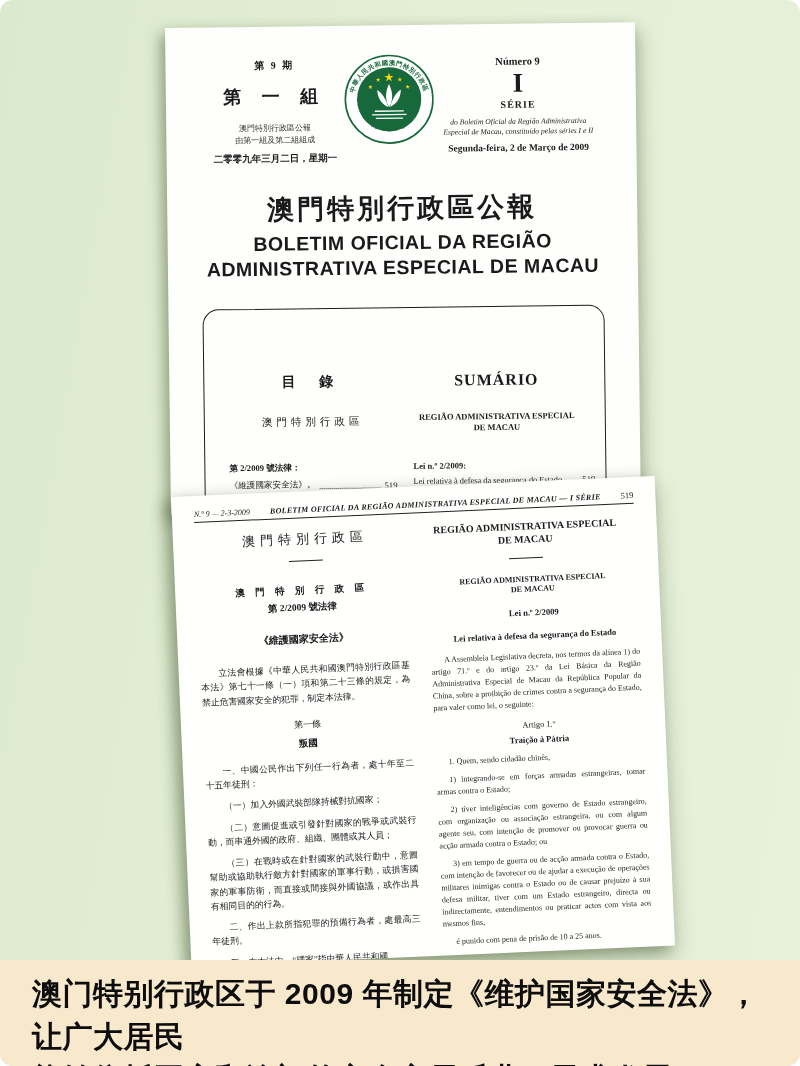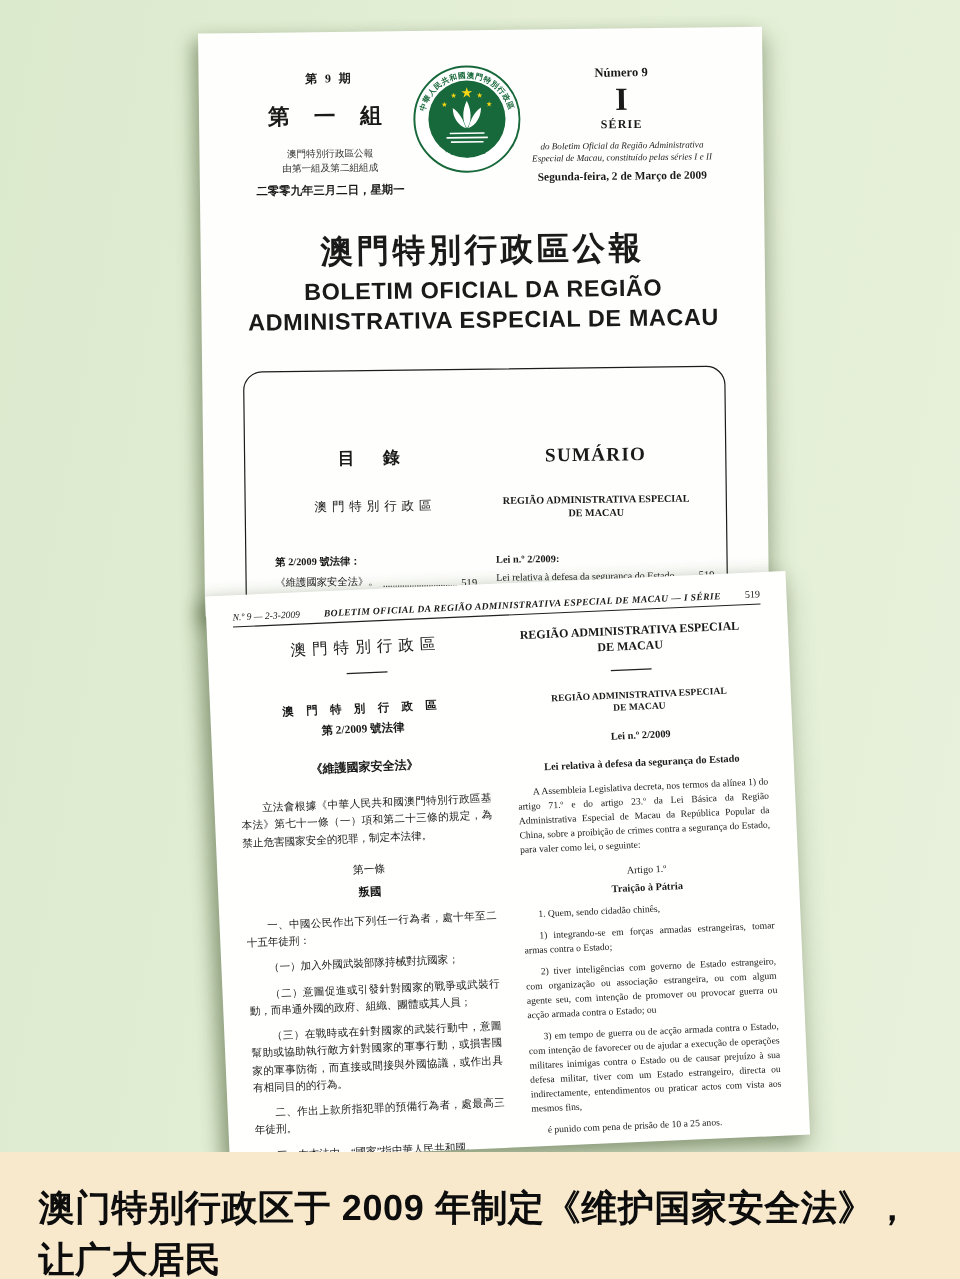--- a/index.html
+++ b/index.html
@@ -1,18 +1,18 @@
 <!DOCTYPE html>
 <html><head>
 <meta charset="utf-8">
 <style>
   html,body{margin:0;padding:0;}
   body{width:800px;height:1066px;font-family:"Liberation Serif","DejaVu Serif",serif;color:#1a1a1a;}
   .stage{position:relative;width:800px;height:1066px;overflow:hidden;
-         background:linear-gradient(100deg,#dbe9cd 0%,#e4efd6 45%,#e7f1db 100%);}
+         background:linear-gradient(100deg,#dbe9cd 0%,#e4efd6 45%,#e7f1db 100%);border-radius:13px;}
 
   
   .page1{position:absolute;left:165px;top:28px;width:470px;height:486px;background:#fefefc;
          transform:rotate(-0.7deg);transform-origin:top left;z-index:1;overflow:hidden;
          box-shadow:-5px 6px 14px rgba(70,90,50,.45),5px 9px 18px rgba(70,90,50,.30);}
   .masthead{display:flex;justify-content:space-between;align-items:flex-start;padding:26px 34px 0 40px;}
   .mh-left{width:146px;text-align:center;padding-top:6px;}
   .mh-issue{font-size:10px;font-weight:bold;letter-spacing:2px;}
   .mh-series-zh{font-size:18px;font-weight:bold;letter-spacing:8px;margin-top:12px;}
   .mh-small{font-size:8px;margin-top:14px;line-height:1.5;color:#333;}
@@ -71,21 +71,21 @@
   .colhead-pt{font-size:8px;font-weight:bold;text-align:center;line-height:1.3;margin-top:8px;}
   .lawno-pt{font-size:8.6px;font-weight:bold;text-align:center;margin-top:12px;}
   .lawtitle-pt{font-size:8.6px;font-weight:bold;text-align:center;margin:13px 0 10px 0;}
   .pt-p{font-size:8px;line-height:1.5;text-align:justify;text-indent:1.6em;margin:6px 0;}
   .art-no-pt{font-size:8.4px;text-align:center;margin-top:10px;}
   .art-title-pt{font-size:8.6px;font-weight:bold;text-align:center;margin-top:5px;margin-bottom:8px;}
 
   
   .caption{position:absolute;left:0;top:960px;width:800px;height:106px;background:#f8e9cd;z-index:3;
            font-family:"Liberation Sans","DejaVu Sans",sans-serif;font-weight:bold;color:#0d0d0d;
-           font-size:30px;line-height:1.42;padding:27px 28px 0 32px;box-sizing:border-box;letter-spacing:.5px;}
+           font-size:30px;line-height:1.42;padding:13px 28px 0 32px;box-sizing:border-box;letter-spacing:.5px;}
 </style>
 </head>
 <body>
 
 <div class="stage">
 
   <div class="page1">
     <div class="masthead">
       <div class="mh-left">
         <div class="mh-issue">第 9 期</div>

